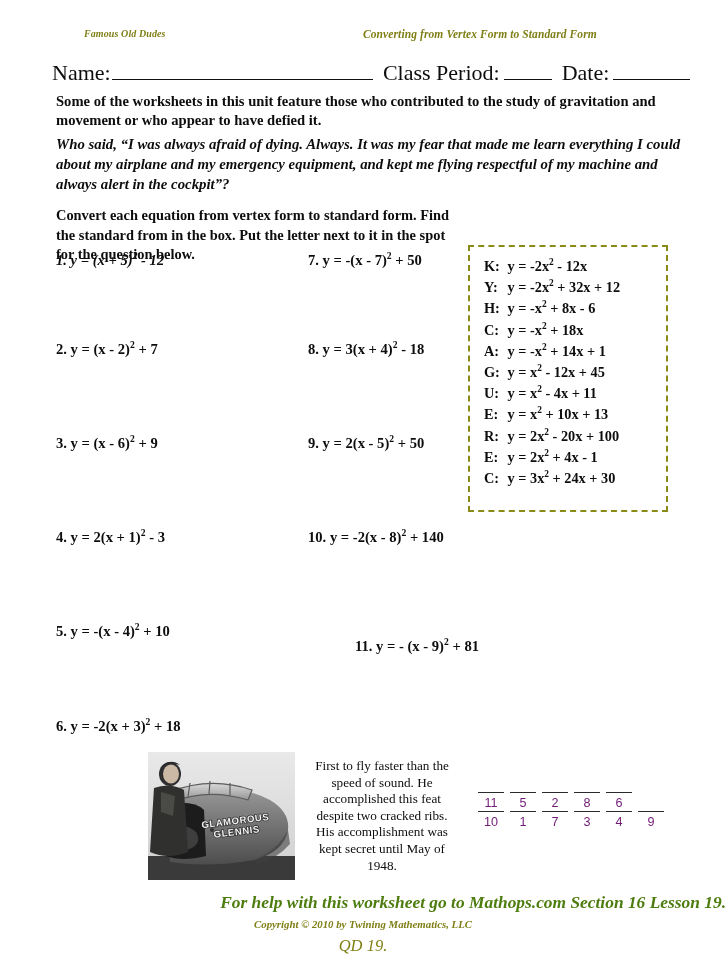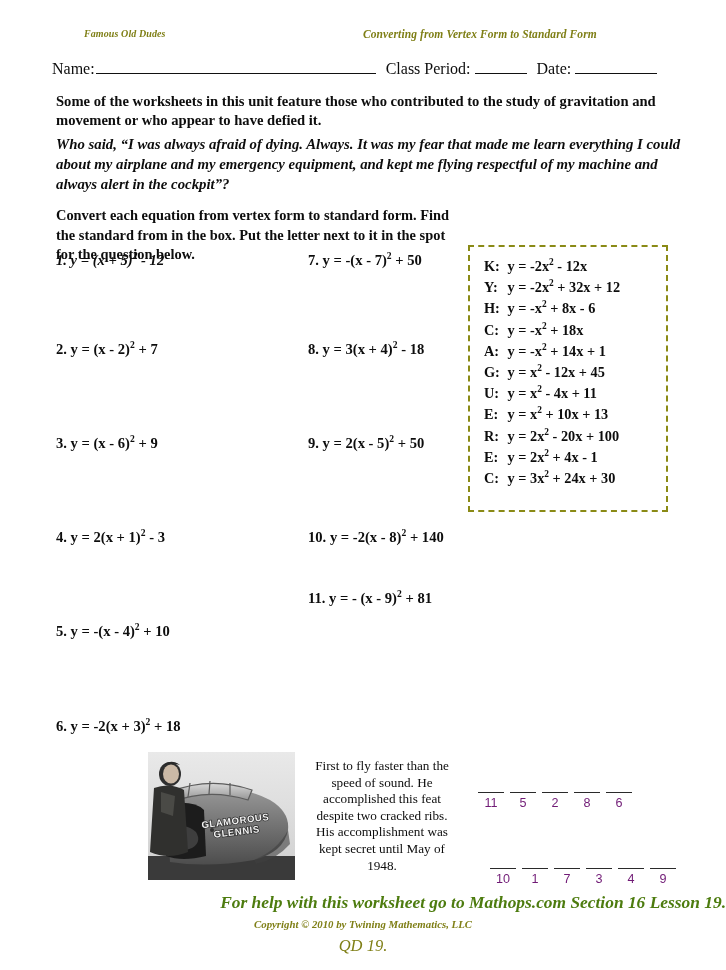--- a/index.html
+++ b/index.html
@@ -49,21 +49,21 @@
     letter-spacing: .1px;
   }
 
   
   .nameline {
     position: absolute;
     left: 52px;
     top: 60px;
     width: 640px;
     height: 24px;
-    font-size: 16px;
+    font-size: 22px;
     display: flex;
     align-items: baseline;
     white-space: nowrap;
   }
   .nl-label { }
   .rule {
     display: inline-block;
     border-bottom: 1.2px solid #111;
     height: 0;
     margin: 0 2px 3px 1px;
@@ -173,21 +173,21 @@
     line-height: 16.6px;
     text-align: center;
   }
 
   
   .blankrow {
     position: absolute;
     display: flex;
   }
   .blankrow.row1 { left: 478px; top: 792px; }
-  .blankrow.row2 { left: 478px; top: 868px; margin-left: 12px; }
+  .blankrow.row2 { left: 478px; top: 811px; }
   .blank {
     width: 26px;
     margin-right: 6px;
     text-align: center;
   }
   .blank .line {
     border-top: 1.4px solid #2a2a2a;
     height: 0;
     margin-bottom: 3px;
   }
@@ -263,21 +263,21 @@
       <div class="prob col-l" style="top: 252px; font-style: italic;"><span>1.  </span><span>y = (x + 5)</span><sup>2</sup><span> - 12</span></div>
       <div class="prob col-l" style="top: 341px;"><span>2.  </span><span>y = (x - 2)</span><sup>2</sup><span> + 7</span></div>
       <div class="prob col-l" style="top: 435px;"><span>3.  </span><span>y = (x - 6)</span><sup>2</sup><span> + 9</span></div>
       <div class="prob col-l" style="top: 529px;"><span>4.  </span><span>y = 2(x + 1)</span><sup>2</sup><span> - 3</span></div>
       <div class="prob col-l" style="top: 623px;"><span>5.  </span><span>y = -(x - 4)</span><sup>2</sup><span> + 10</span></div>
       <div class="prob col-l" style="top: 718px;"><span>6.  </span><span>y = -2(x + 3)</span><sup>2</sup><span> + 18</span></div>
       <div class="prob col-r" style="top: 252px;"><span>7.  </span><span>y = -(x - 7)</span><sup>2</sup><span> + 50</span></div>
       <div class="prob col-r" style="top: 341px;"><span>8.  </span><span>y = 3(x + 4)</span><sup>2</sup><span> - 18</span></div>
       <div class="prob col-r" style="top: 435px;"><span>9.  </span><span>y = 2(x - 5)</span><sup>2</sup><span> + 50</span></div>
       <div class="prob col-r" style="top: 529px;"><span>10.  </span><span>y = -2(x - 8)</span><sup>2</sup><span> + 140</span></div>
-      <div class="prob col-r" style="top: 590px;"><span>11.  </span><span>y = - (x - 9)</span><sup>2</sup><span> + 81</span></div>
+      <div class="prob col-r" style="top: 638px; margin-left: 47px;"><span>11.  </span><span>y = - (x - 9)</span><sup>2</sup><span> + 81</span></div>
     </div>
 
   <div class="answerbox">
     <ul id="answerbox-list">
         <li><span class="ab-letter">K:</span><span> y = -2x</span><sup>2</sup><span> - 12x</span></li>
         <li><span class="ab-letter">Y:</span><span> y = -2x</span><sup>2</sup><span> + 32x + 12</span></li>
         <li><span class="ab-letter">H:</span><span> y = -x</span><sup>2</sup><span> + 8x - 6</span></li>
         <li><span class="ab-letter">C:</span><span> y = -x</span><sup>2</sup><span> + 18x</span></li>
         <li><span class="ab-letter">A:</span><span> y = -x</span><sup>2</sup><span> + 14x + 1</span></li>
         <li><span class="ab-letter">G:</span><span> y = x</span><sup>2</sup><span> - 12x + 45</span></li>

